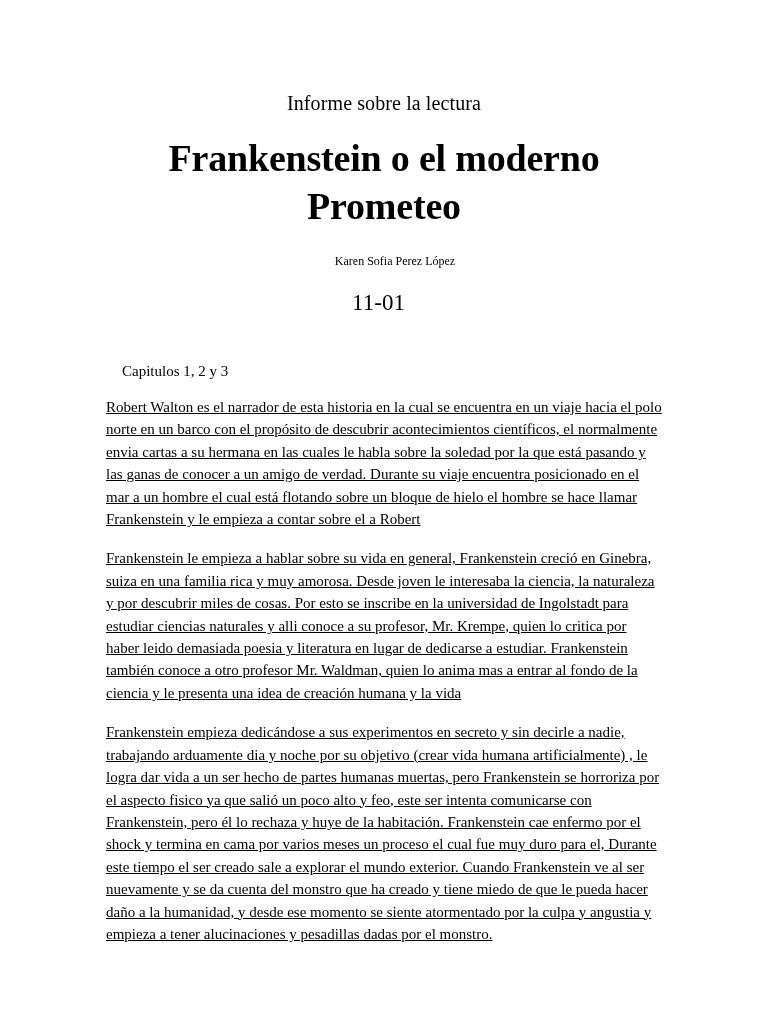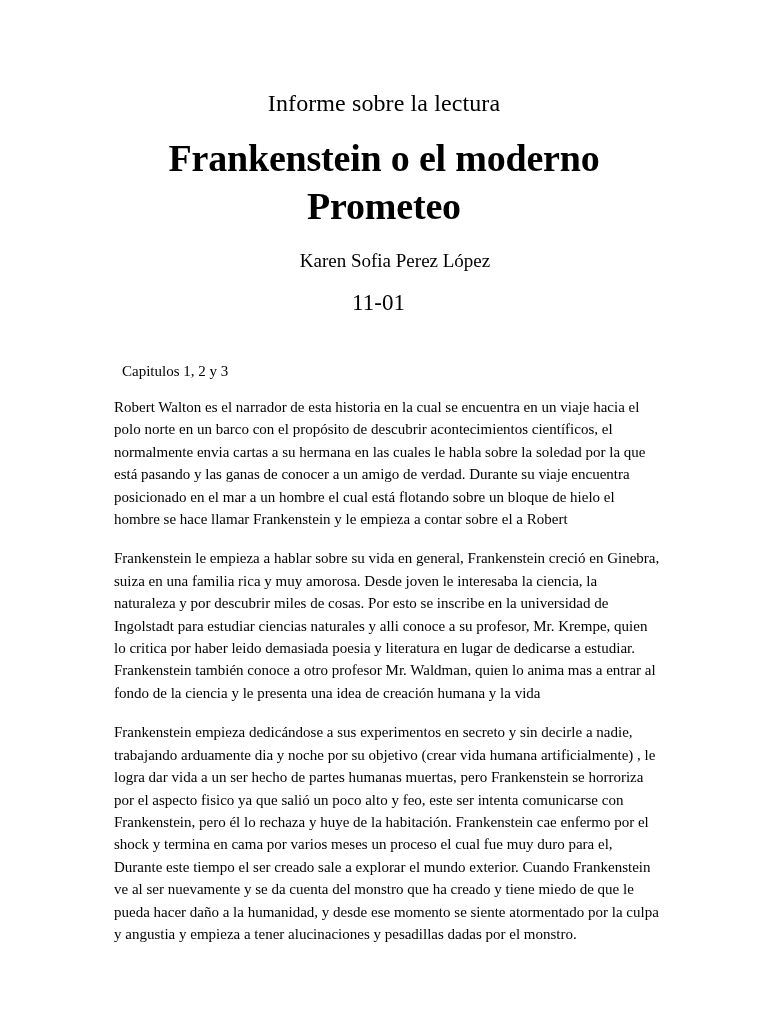--- a/index.html
+++ b/index.html
@@ -28,38 +28,38 @@
     position: relative;
   }
 
   
   .title-block {
     text-align: center;
     padding-top: 88px;
   }
 
   .report-kicker {
-    font-size: 24px;
+    font-size: 20px;
     font-weight: normal;
     line-height: 30px;
     margin: 0 0 8px 0;
     letter-spacing: 0.1px;
   }
 
   .report-title {
     font-size: 38px;
     font-weight: bold;
     line-height: 48px;
     margin: 16px auto;
     max-width: 540px;
     letter-spacing: -0.2px;
   }
 
   .report-author {
-    font-size: 19px;
+    font-size: 12px;
     font-weight: normal;
     line-height: 26px;
     margin: 18px 0 0 0;
     padding-left: 22px;
   }
 
   .report-grade {
     font-size: 23px;
     font-weight: normal;
     line-height: 26px;
@@ -78,23 +78,24 @@
     font-weight: normal;
     line-height: 22px;
     margin: 0 0 14px 16px;
     text-align: left;
   }
 
   .body-paragraph {
     font-size: 15px;
     font-weight: normal;
     line-height: 22.4px;
-    margin: 0 0 17px 8px;
+    margin: 0 0 17px 0;
     text-align: left;
     hyphens: none;
+    text-decoration: underline;
   }
 
   .body-paragraph:last-child {
     margin-bottom: 0;
   }
 </style>
 </head>
 <body>
 
 <div class="page">

